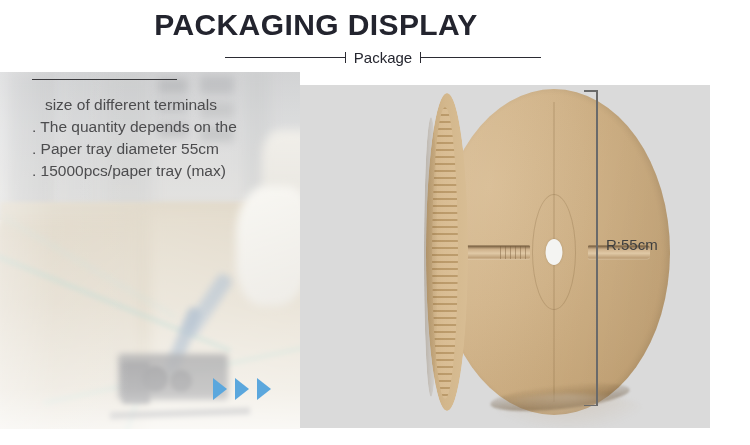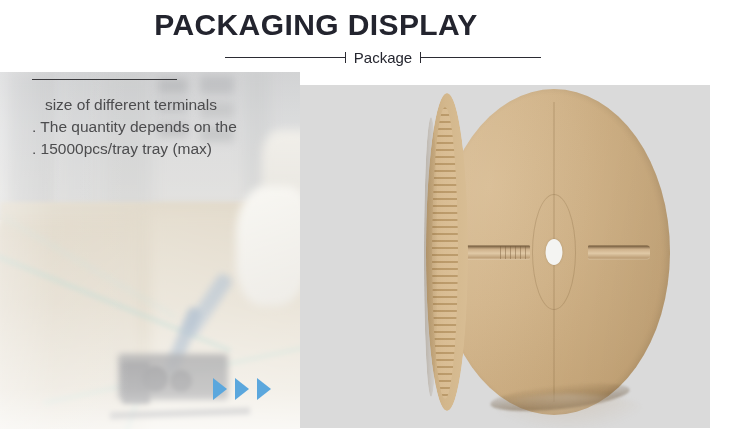--- a/index.html
+++ b/index.html
@@ -247,21 +247,22 @@
       <div class="photo-left-fade"></div>
     </div>
   </div>
 
   <div class="spec">
     <div class="spec-title">SPECIFICATION</div>
     <div class="spec-underline"></div>
     <div class="spec-list">
       <div class="spec-item">   size of different terminals</div>
       <div class="spec-item">. The quantity depends on the</div>
-      <div class="spec-item">. 15000pcs/tray tray (max)</div>
+      <div class="spec-item">. Paper tray diameter 55cm</div>
+      <div class="spec-item">. 15000pcs/paper tray (max)</div>
     </div>
   </div>
 
   <div class="arrows">
     <div class="arrow"></div>
     <div class="arrow"></div>
     <div class="arrow"></div>
   </div>
 
   <div class="img-panel">
@@ -277,20 +278,26 @@
         <div class="hub-hole"></div>
         <div class="rim-bottom-edge"></div>
       </div>
       <div class="rim"></div>
       <div class="rim-stitch"></div>
       <div class="rim-dark"></div>
       <div class="reflection"></div>
     </div>
   </div>
 
+  <div class="dim">
+    <div class="dim-vline"></div>
+    <div class="dim-tick-top"></div>
+    <div class="dim-tick-bot"></div>
+    <div class="dim-label">R:55cm</div>
+  </div>
 
   <div class="right-white"></div>
   <div class="bottom-white"></div>
 
   <div class="header">
     <div class="title">PACKAGING DISPLAY</div>
     <div class="subdiv">
       <div class="rule"></div>
       <div class="tick"></div>
       <div class="sublabel">Package</div>

